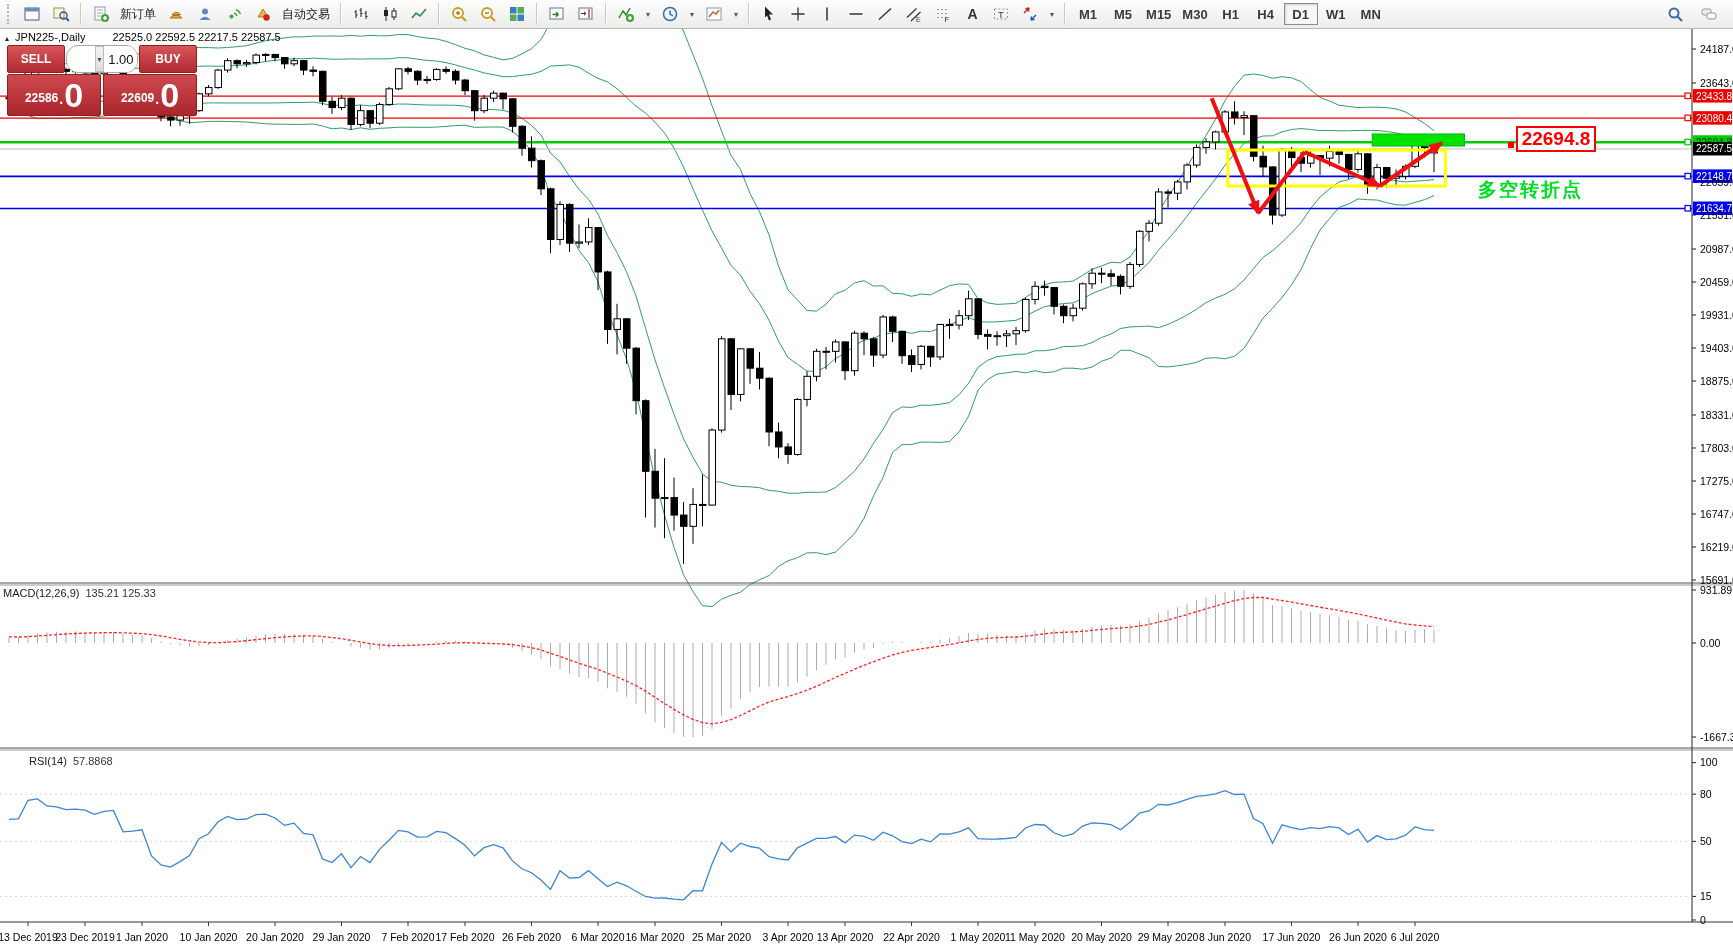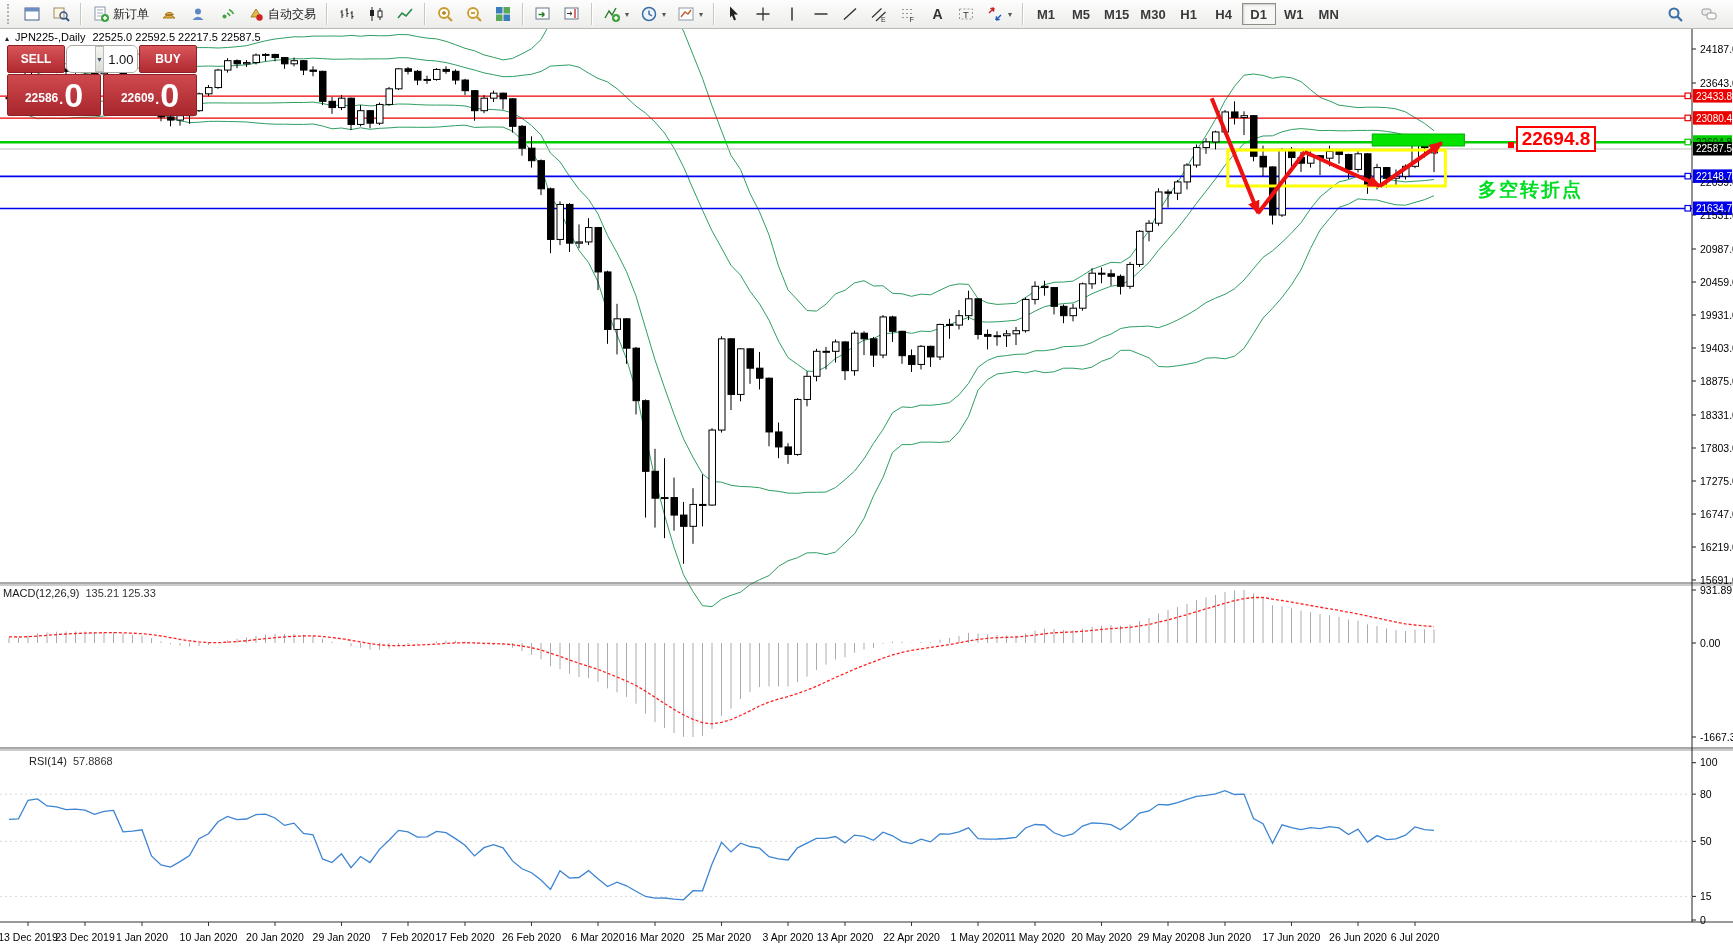--- a/index.html
+++ b/index.html
@@ -4,46 +4,46 @@
 <style>
   html,body{margin:0;padding:0;background:#fff;}
   #app{position:relative;width:1733px;height:946px;overflow:hidden;background:#fff;
        font-family:"Liberation Sans",sans-serif;-webkit-font-smoothing:antialiased;}
   
   #toolbar{position:absolute;left:0;top:0;width:1733px;height:29px;box-sizing:border-box;
            background:linear-gradient(#fdfdfd,#ececea);border-bottom:1px solid #b9b9b5;
            display:flex;align-items:center;padding:0 4px;gap:1px;z-index:20;}
   .tb-grip{width:5px;height:20px;border-left:2px dotted #b5b5b0;margin:0 3px;}
   .tb-sep{width:1px;height:22px;background:#c9c9c4;border-right:1px solid #fff;margin:0 4px;}
-  .tb-btn{display:flex;align-items:center;gap:3px;height:24px;padding:0 4px;border:1px solid transparent;
+  .tb-btn{display:flex;align-items:center;gap:10px;height:24px;padding:0 4px;border:1px solid transparent;
           border-radius:2px;font-size:12px;color:#222;cursor:default;white-space:nowrap;}
   .tb-btn svg{display:block;}
   .tb-dd{font-size:8px;color:#555;margin-left:1px;}
   .tf{height:20px;min-width:24px;padding:0 4px;display:flex;align-items:center;justify-content:center;
       font-size:13px;font-weight:600;color:#3a3a3a;border:1px solid transparent;}
   .tf.active{background:#f7f7f5;border:1px solid #8f8f8a;box-shadow:inset 1px 1px 2px rgba(0,0,0,.18);}
   #tb-right{margin-left:auto;display:flex;align-items:center;gap:6px;padding-right:6px;}
   
   #chart-wrap{position:absolute;left:0;top:0;width:1733px;height:946px;}
   #cv{position:absolute;left:0;top:0;z-index:1;}
   svg text{font-family:"Liberation Sans",sans-serif;}
   #symbol-title{position:absolute;left:5px;top:31px;z-index:10;font-size:11px;color:#000;}
   #symbol-title .tri{font-size:8px;color:#222;margin-right:3px;}
-  #symbol-title .ohlc{margin-left:4px;}
+  #symbol-title .ohlc{margin-left:24px;}
   .ind-label{position:absolute;left:3px;z-index:10;font-size:11px;color:#1a1a1a;}
   #macd-label{top:587px;}
   #rsi-label{top:755px;padding-left:26px;}
   .ind-label .vals{margin-left:6px;color:#333;}
   
   #trade-panel{position:absolute;left:7px;top:45px;width:190px;z-index:15;}
   #tp-row1{display:flex;gap:1px;height:28px;}
   .tp-btn{flex:0 0 56px;background:linear-gradient(#d8555a,#b02a30);border:1px solid #8e1f24;
           color:#fff;font-weight:bold;font-size:12px;display:flex;align-items:center;justify-content:center;
           border-radius:2px;}
-  #tp-vol{flex:1;display:flex;background:#fff;border:1px solid #a9a9a4;border-radius:6px;overflow:hidden;padding-left:28px;}
+  #tp-vol{flex:1;display:flex;background:#fff;border:1px solid #a9a9a4;border-radius:12px;overflow:hidden;padding-left:28px;}
   .tp-step{width:16px;background:linear-gradient(#f4f4f2,#dcdcd8);border:1px solid #bdbdb8;
            font-size:7px;color:#456;display:flex;align-items:center;justify-content:center;}
   #tp-vol input{flex:1;border:none;outline:none;text-align:center;font-size:13px;width:30px;
                 font-family:"Liberation Sans",sans-serif;color:#111;}
   #tp-row2{display:flex;gap:2px;height:42px;margin-top:1px;}
   .tp-price{flex:1;background:linear-gradient(#cf4a4f,#a8262c);border:1px solid #8e1f24;border-radius:2px;
             color:#fff;display:flex;align-items:flex-end;justify-content:center;padding-bottom:2px;}
   .tp-price .base{font-size:12px;font-weight:bold;line-height:30px;}
   .tp-price .dot{font-size:14px;font-weight:bold;margin:0 1px;line-height:28px;}
   .tp-price .big{font-size:34px;font-weight:bold;line-height:36px;}

